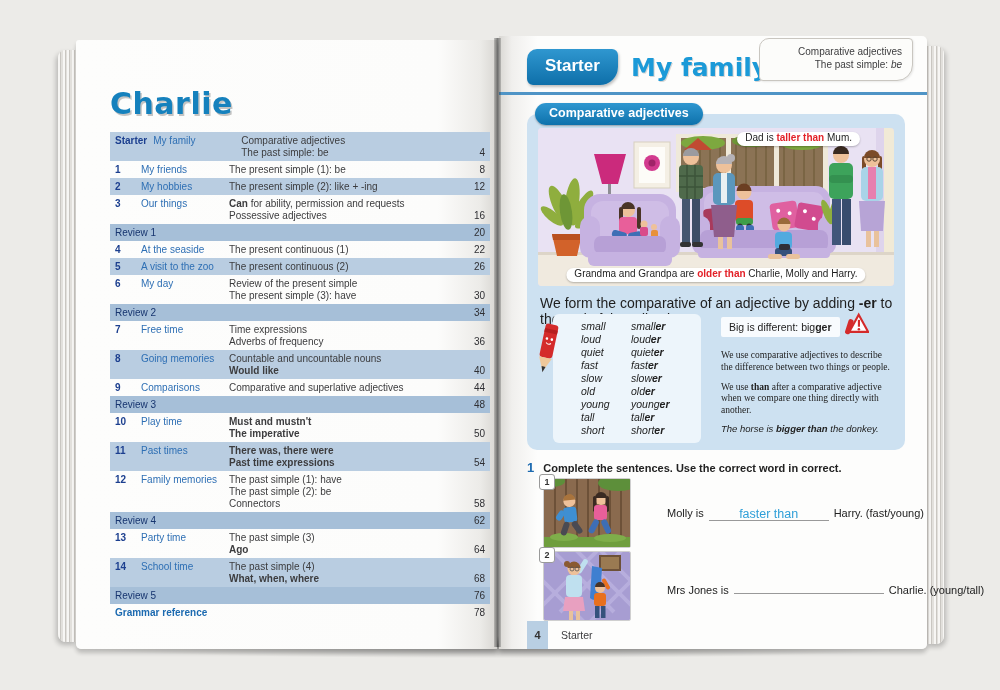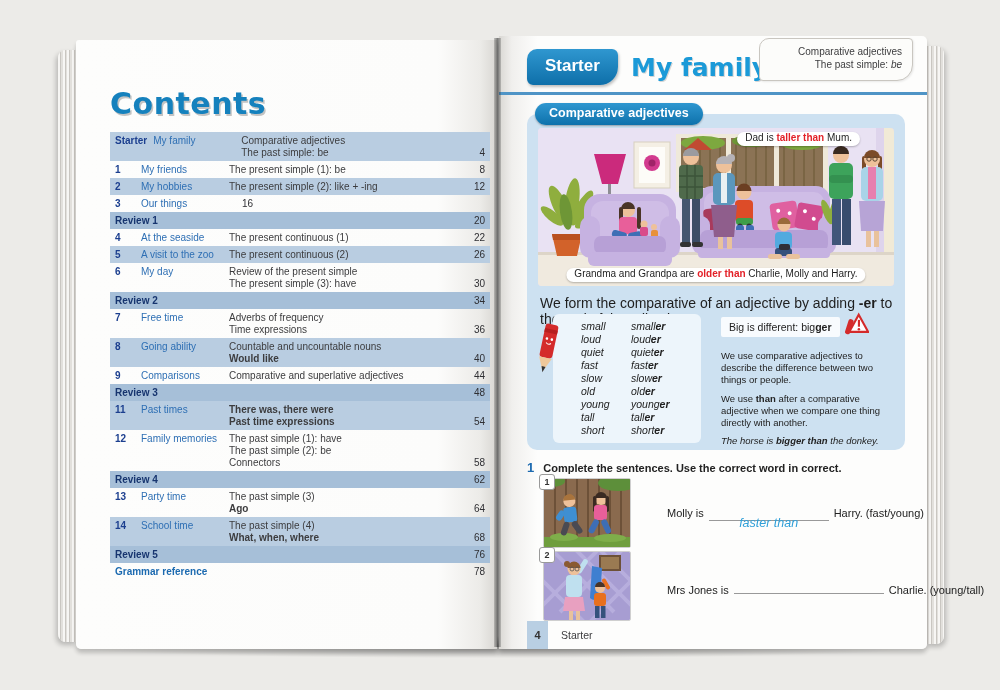--- a/index.html
+++ b/index.html
@@ -30,21 +30,21 @@
   .toc{position:absolute;left:34px;top:92px;width:380px;font-size:10px;}
   .t-row{display:flex;align-items:flex-start;padding:2.5px 5px;line-height:12px;}
   .t-row.band{background:#b9cde1;}
   .t-row.review{background:#a6bfd8;}
   .t-num{flex:none;width:26px;font-weight:bold;color:#1c3f8f;}
   .t-num.wide{width:auto;margin-right:6px;}
   .t-name{flex:none;width:88px;color:#2e6fb4;}
   .t-sub{flex:1;color:#3c3c3e;}
   .t-line{display:block;}
   .t-page{flex:none;width:24px;text-align:right;align-self:flex-end;color:#2f2f33;}
-  .t-rev{flex:1;font-weight:bold;color:#17356f;}
+  .t-rev{flex:1;font-weight:normal;color:#17356f;}
   .t-gref{flex:1;font-weight:bold;color:#1c6ab0;}
 
   
   .starter-tab{position:absolute;left:28px;top:13px;color:#fff;font-weight:bold;font-size:17px;
     padding:7px 18px 9px;border-radius:10px 6px 18px 6px;
     background:linear-gradient(180deg,#2f97d0,#0e6fa9);box-shadow:1px 2px 3px rgba(0,0,0,.25);}
   .rp-title{position:absolute;left:132px;top:17px;font-size:25px;font-weight:bold;color:#1b9ad8;
     text-shadow:1px 1px 0 rgba(140,140,140,.35);font-family:"DejaVu Sans",sans-serif;}
   .corner-tab{position:absolute;right:14px;top:2px;width:132px;background:#fcfcfa;
     border:1px solid #c9c6c0;border-radius:10px 4px 16px 4px;text-align:right;
@@ -68,54 +68,54 @@
   .gintro{position:absolute;left:13px;top:181px;width:358px;font-size:14px;color:#1e1e1e;}
   .word-box{position:absolute;left:26px;top:200px;width:148px;background:#edf5fb;
     border-radius:6px;padding:6px 6px 6px 28px;box-sizing:border-box;font-style:italic;}
   .wl-row{display:flex;font-size:10.5px;line-height:13px;color:#222;}
   .wl-a{width:50px;}
   .pencil-wrap{position:absolute;left:8px;top:206px;width:26px;height:58px;z-index:2;}
   .gright{position:absolute;left:194px;top:198px;width:174px;}
   .big-note{display:inline-block;background:#f8fbfe;border-radius:2px;padding:4px 8px;
     font-size:10.5px;color:#222;}
   .warn{display:inline-block;vertical-align:middle;margin-left:5px;}
-  .gp{margin-top:8px;font-size:9.5px;line-height:11.8px;color:#222;}
+  .gp{margin-top:8px;font-size:9.5px;line-height:11.8px;color:#222;font-family:Liberation Serif, serif;}
   .gex{margin-top:6px;font-size:9.5px;line-height:11.8px;color:#222;font-style:italic;}
 
   .ex-head{position:absolute;left:28px;top:424px;display:flex;gap:9px;align-items:baseline;}
   .ex-num{color:#1c6ab0;font-weight:bold;font-size:13px;}
   .ex-inst{font-weight:bold;font-size:11px;color:#222;}
   .ex-item{position:absolute;left:40px;width:366px;height:72px;}
   .ex-item.i1{top:440px;}
   .ex-item.i2{top:513px;}
   .thumb{position:absolute;left:4px;top:2px;width:86px;height:68px;border:1px solid #cfcfcf;
     border-radius:2px;overflow:hidden;background:#fff;}
   .thumb-num{position:absolute;left:0;top:-2px;width:14px;height:14px;background:#fff;
     border:1.5px solid #9a9a9a;border-radius:3px;font-size:9px;font-weight:bold;color:#333;
     display:flex;align-items:center;justify-content:center;z-index:2;}
   .ex-sentence{position:absolute;left:128px;top:30px;font-size:11px;color:#222;white-space:nowrap;}
   .blank{display:inline-block;border-bottom:1.2px solid #999;text-align:center;margin:0 5px;height:14px;}
   .blank.b1{width:120px;}
   .blank.b2{width:150px;}
-  .answer{font-style:italic;color:#2f9fd8;font-size:12.5px;position:relative;top:10px;}
+  .answer{color:#2f9fd8;font-size:12.5px;position:relative;top:1px;}
 
   .pg-num{position:absolute;left:28px;bottom:0;width:21px;height:28px;background:#b9cfe3;
     display:flex;align-items:center;justify-content:center;font-weight:bold;font-size:11px;color:#333;}
   .pg-label{position:absolute;left:62px;bottom:8px;font-size:10.5px;color:#3d3d3f;}
 </style>
 </head>
 <body>
 
 <div class="book">
   <div class="book-shadow"></div>
   <div class="stack stack-left"></div>
   <div class="stack stack-right"></div>
 
   <div class="page page-left">
-    <div class="contents-title">Contents</div>
+    <div class="contents-title">Charlie</div>
     <div class="toc">
 
       <div class="t-row band">
         <span class="t-num wide">Starter</span>
         <span class="t-name">My family</span>
         <span class="t-sub">
           <span class="t-line"><b></b><span>Comparative adjectives</span></span>
           <span class="t-line"><b></b><span>The past simple: be</span></span>
         </span>
         <span class="t-page">4</span>
@@ -135,20 +135,24 @@
         <span class="t-name">My hobbies</span>
         <span class="t-sub">
           <span class="t-line"><b></b><span>The present simple (2): like + -ing</span></span>
         </span>
         <span class="t-page">12</span>
       </div>
 
       <div class="t-row">
         <span class="t-num">3</span>
         <span class="t-name">Our things</span>
+        <span class="t-sub">
+          <span class="t-line"><b>Can</b><span> for ability, permission and requests</span></span>
+          <span class="t-line"><b></b><span>Possessive adjectives</span></span>
+        </span>
         <span class="t-page">16</span>
       </div>
 
       <div class="t-row review">
         <span class="t-rev">Review 1</span>
         <span class="t-page">20</span>
       </div>
 
       <div class="t-row">
         <span class="t-num">4</span>
@@ -180,29 +184,29 @@
 
       <div class="t-row review">
         <span class="t-rev">Review 2</span>
         <span class="t-page">34</span>
       </div>
 
       <div class="t-row">
         <span class="t-num">7</span>
         <span class="t-name">Free time</span>
         <span class="t-sub">
+          <span class="t-line"><b></b><span>Time expressions</span></span>
           <span class="t-line"><b></b><span>Adverbs of frequency</span></span>
-          <span class="t-line"><b></b><span>Time expressions</span></span>
         </span>
         <span class="t-page">36</span>
       </div>
 
       <div class="t-row band">
         <span class="t-num">8</span>
-        <span class="t-name">Going ability</span>
+        <span class="t-name">Going memories</span>
         <span class="t-sub">
           <span class="t-line"><b></b><span>Countable and uncountable nouns</span></span>
           <span class="t-line"><b>Would like</b><span></span></span>
         </span>
         <span class="t-page">40</span>
       </div>
 
       <div class="t-row">
         <span class="t-num">9</span>
         <span class="t-name">Comparisons</span>
@@ -210,20 +214,29 @@
           <span class="t-line"><b></b><span>Comparative and superlative adjectives</span></span>
         </span>
         <span class="t-page">44</span>
       </div>
 
       <div class="t-row review">
         <span class="t-rev">Review 3</span>
         <span class="t-page">48</span>
       </div>
 
+      <div class="t-row">
+        <span class="t-num">10</span>
+        <span class="t-name">Play time</span>
+        <span class="t-sub">
+          <span class="t-line"><b>Must and mustn't</b><span></span></span>
+          <span class="t-line"><b>The imperative</b><span></span></span>
+        </span>
+        <span class="t-page">50</span>
+      </div>
 
       <div class="t-row band">
         <span class="t-num">11</span>
         <span class="t-name">Past times</span>
         <span class="t-sub">
           <span class="t-line"><b>There was, there were</b><span></span></span>
           <span class="t-line"><b>Past time expressions</b><span></span></span>
         </span>
         <span class="t-page">54</span>
       </div>

